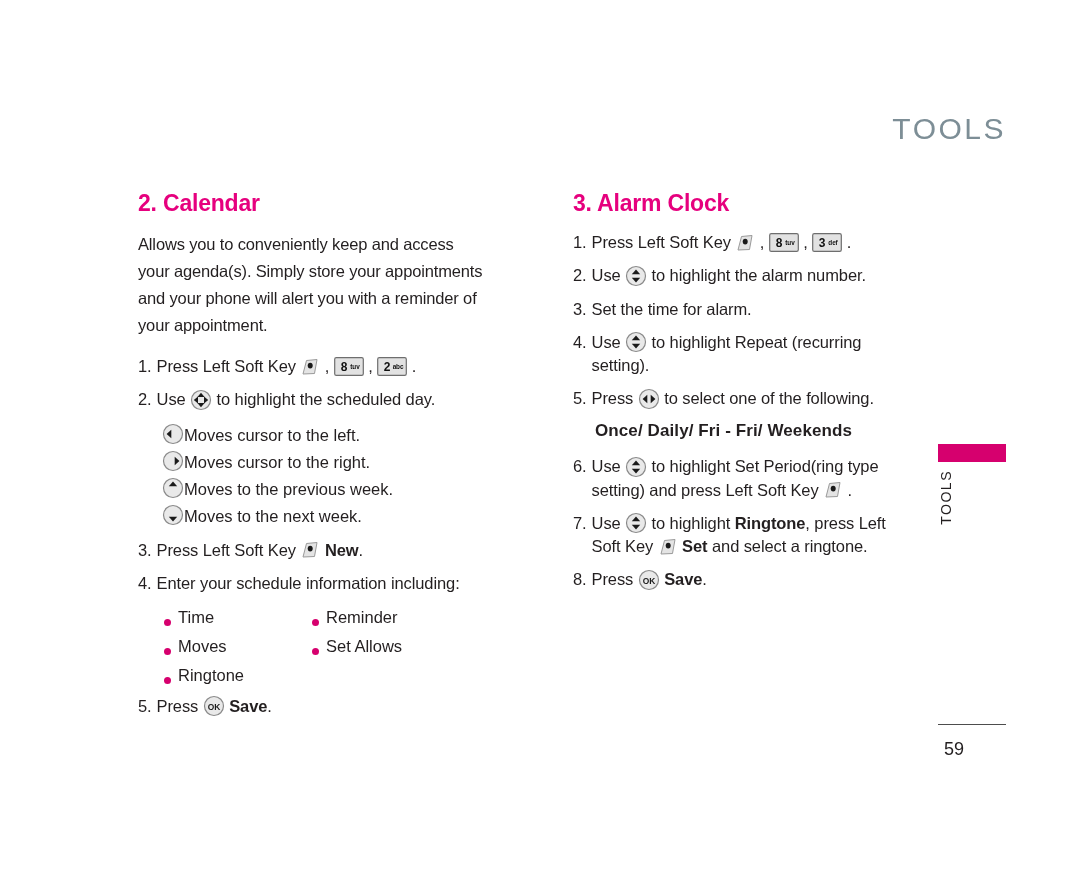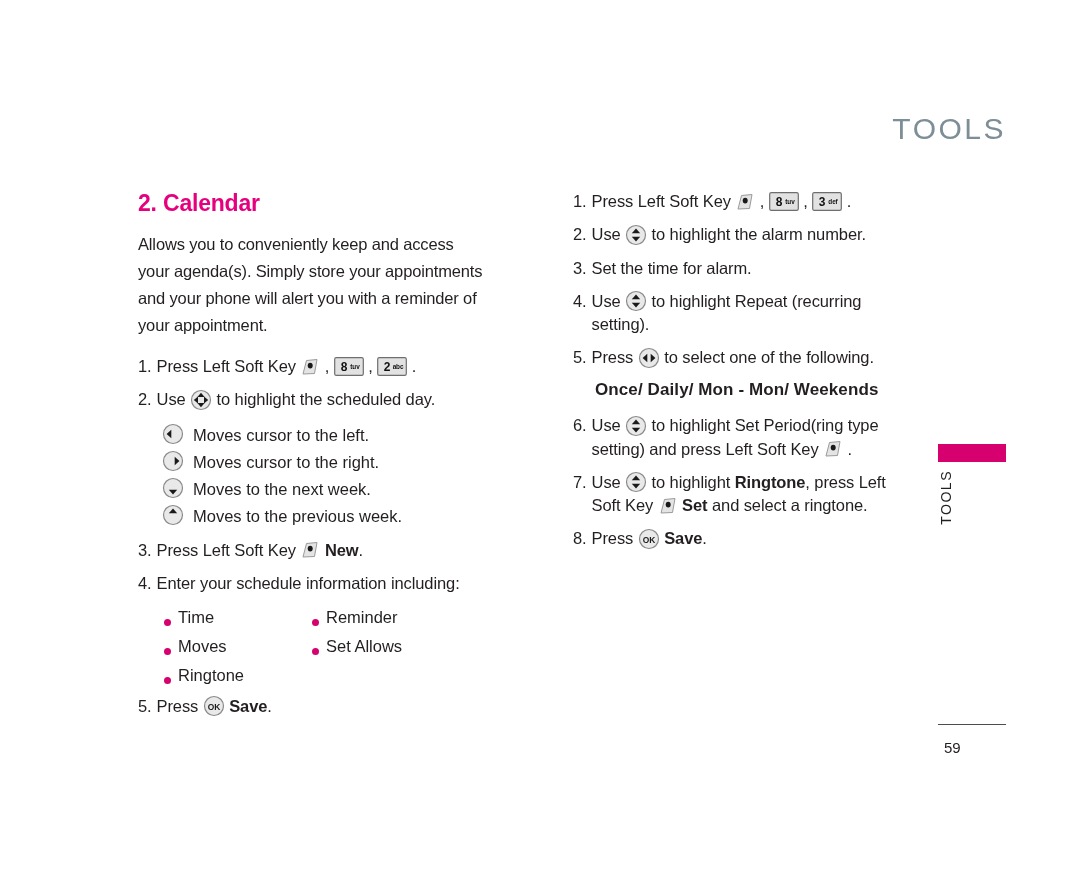--- a/index.html
+++ b/index.html
@@ -58,21 +58,21 @@
     width: 72px;
     text-align: center;
   }
   .footer-rule {
     width: 68px;
     height: 1px;
     background: #4d4d4d;
     margin: 0 0 14px 0;
   }
   .page-number {
-    font-size: 15px;
+    font-size: 18px;
     color: #231f20;
     text-align: left;
     padding-left: 6px;
   }
 
   
   .columns {
     position: absolute;
     top: 190px;
     left: 138px;
@@ -117,21 +117,21 @@
   .navlist {
     margin: 4px 0 10px 24px;
   }
   .navlist-row {
     display: flex;
     align-items: center;
     font-size: 16.5px;
     line-height: 26px;
     margin-bottom: 1px;
   }
-  .navlist-row .label { margin-left: 9px; }
+  .navlist-row .label { }
 
   
   .bullet-grid {
     margin: 4px 0 8px 26px;
     display: grid;
     grid-template-columns: 148px auto;
     row-gap: 5px;
   }
   .bullet-item {
     display: flex;
@@ -229,34 +229,34 @@
               <circle cx="11" cy="11" r="9.5" fill="#e9e9e9" stroke="#8a8a8a" stroke-width="1.2"></circle>
               <path d="M17.4 11 L12.7 6.8 L12.7 15.2 Z" fill="#1a1a1a"></path>
             </svg>
           </span>
           <span class="label">Moves cursor to the right.</span>
         </div>
         <div class="navlist-row">
           <span class="ico">
             <svg width="22" height="22" viewBox="0 0 22 22">
               <circle cx="11" cy="11" r="9.5" fill="#e9e9e9" stroke="#8a8a8a" stroke-width="1.2"></circle>
+              <path d="M11 4.6 L15.2 9.3 L6.8 9.3 Z" fill="#1a1a1a"></path>
+            </svg>
+          </span>
+          <span class="label">Moves to the previous week.</span>
+        </div>
+        <div class="navlist-row">
+          <span class="ico">
+            <svg width="22" height="22" viewBox="0 0 22 22">
+              <circle cx="11" cy="11" r="9.5" fill="#e9e9e9" stroke="#8a8a8a" stroke-width="1.2"></circle>
               <path d="M11 17.4 L6.8 12.7 L15.2 12.7 Z" fill="#1a1a1a"></path>
             </svg>
           </span>
           <span class="label">Moves to the next week.</span>
         </div>
-        <div class="navlist-row">
-          <span class="ico">
-            <svg width="22" height="22" viewBox="0 0 22 22">
-              <circle cx="11" cy="11" r="9.5" fill="#e9e9e9" stroke="#8a8a8a" stroke-width="1.2"></circle>
-              <path d="M11 4.6 L15.2 9.3 L6.8 9.3 Z" fill="#1a1a1a"></path>
-            </svg>
-          </span>
-          <span class="label">Moves to the previous week.</span>
-        </div>
       </div>
     <div id="left-step3">
         <div class="step">
           <span class="step-num">3.</span>
           <span class="step-body"><span>Press Left Soft Key </span><span class="ico"><svg width="20" height="18" viewBox="0 0 20 18">
                 <path d="M6.5 2.5 L17 1.5 L14.5 15.5 L3 16 Z" fill="#e4e4e4" stroke="#9a9a9a" stroke-width="1"></path>
                 <ellipse cx="10.2" cy="7.6" rx="2.5" ry="2.9" fill="#1a1a1a"></ellipse>
               </svg></span><span> </span><b>New</b><span>.</span></span>
         </div>
       </div>
@@ -293,20 +293,21 @@
           <span class="step-num">5.</span>
           <span class="step-body"><span>Press </span><span class="ico"><svg width="22" height="22" viewBox="0 0 22 22">
                 <circle cx="11" cy="11" r="9.5" fill="#e9e9e9" stroke="#8a8a8a" stroke-width="1.2"></circle>
                 <text x="11" y="14.6" text-anchor="middle" font-family="Liberation Sans, sans-serif" font-size="8.4" font-weight="bold" fill="#1a1a1a">OK</text>
               </svg></span><span> </span><b>Save</b><span>.</span></span>
         </div>
       </div>
   </div>
 
   <div class="column">
+    <h2 class="section-title">3. Alarm Clock</h2>
     <div id="right-steps">
         <div class="step">
           <span class="step-num">1.</span>
           <span class="step-body"><span>Press Left Soft Key </span><span class="ico"><svg width="20" height="18" viewBox="0 0 20 18">
                 <path d="M6.5 2.5 L17 1.5 L14.5 15.5 L3 16 Z" fill="#e4e4e4" stroke="#9a9a9a" stroke-width="1"></path>
                 <ellipse cx="10.2" cy="7.6" rx="2.5" ry="2.9" fill="#1a1a1a"></ellipse>
               </svg></span><span> , </span><span class="ico"><svg width="30" height="19" viewBox="0 0 30 19">
                 <rect x="0.7" y="0.7" width="28.6" height="17.6" rx="1.6" fill="#e2e2e2" stroke="#6e6e6e" stroke-width="1.2"></rect>
                 <text x="10" y="14" text-anchor="middle" font-family="Liberation Sans, sans-serif" font-size="12" font-weight="bold" fill="#111">8</text>
                 <text x="21" y="11.5" text-anchor="middle" font-family="Liberation Sans, sans-serif" font-size="6.4" font-weight="bold" fill="#111">tuv</text>
@@ -338,21 +339,21 @@
         </div>
         <div class="step">
           <span class="step-num">5.</span>
           <span class="step-body"><span>Press </span><span class="ico"><svg width="22" height="22" viewBox="0 0 22 22">
                 <circle cx="11" cy="11" r="9.5" fill="#e9e9e9" stroke="#8a8a8a" stroke-width="1.2"></circle>
                 <path d="M4.6 11 L9.3 6.8 L9.3 15.2 Z" fill="#1a1a1a"></path>
                 <path d="M17.4 11 L12.7 6.8 L12.7 15.2 Z" fill="#1a1a1a"></path>
               </svg></span><span> to select one of the following.</span></span>
         </div>
       </div>
-    <div class="emph-line">Once/ Daily/ Mon - Mon/ Weekends</div>
+    <div class="emph-line">Once/ Daily/ Fri - Fri/ Weekends</div>
     <div id="right-steps-after">
         <div class="step">
           <span class="step-num">6.</span>
           <span class="step-body"><span>Use </span><span class="ico"><svg width="22" height="22" viewBox="0 0 22 22">
                 <circle cx="11" cy="11" r="9.5" fill="#e9e9e9" stroke="#8a8a8a" stroke-width="1.2"></circle>
                 <path d="M11 4.6 L15.2 9.3 L6.8 9.3 Z" fill="#1a1a1a"></path>
                 <path d="M11 17.4 L6.8 12.7 L15.2 12.7 Z" fill="#1a1a1a"></path>
               </svg></span><span> to highlight Set Period(ring type setting) and press Left Soft Key </span><span class="ico"><svg width="20" height="18" viewBox="0 0 20 18">
                 <path d="M6.5 2.5 L17 1.5 L14.5 15.5 L3 16 Z" fill="#e4e4e4" stroke="#9a9a9a" stroke-width="1"></path>
                 <ellipse cx="10.2" cy="7.6" rx="2.5" ry="2.9" fill="#1a1a1a"></ellipse>

